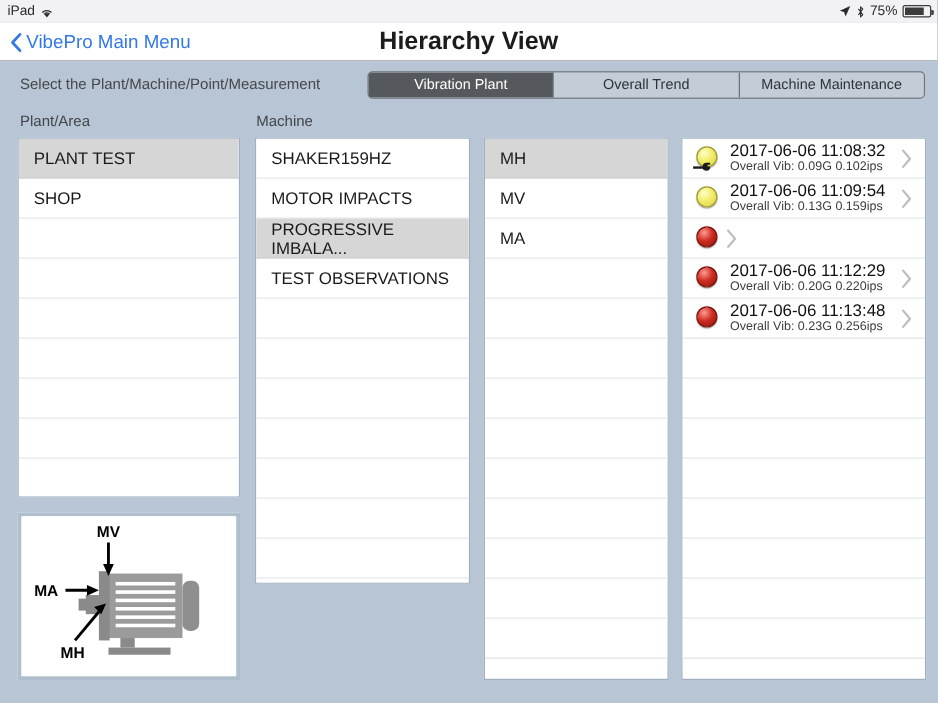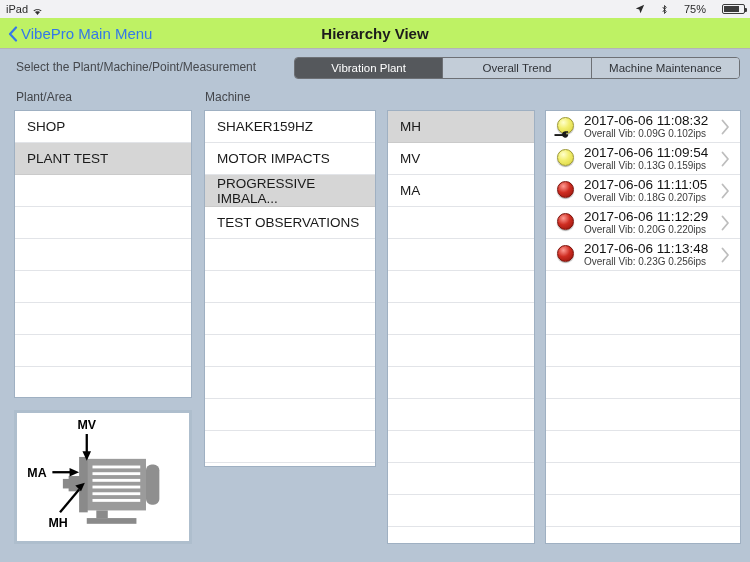--- a/index.html
+++ b/index.html
@@ -13,43 +13,43 @@
 
   
   .statusbar {
     position: absolute; top: 0; left: 0; width: 750px; height: 18px;
     background: #f2f2f4;
     display: flex; align-items: center;
     font-size: 11px; color: #2b2b2b;
   }
   .sb-left { position: absolute; left: 6px; display: flex; align-items: center; gap: 4px; }
   .sb-center { position: absolute; left: 0; width: 750px; text-align: center; font-weight: bold; font-size: 11px; }
-  .sb-right { position: absolute; right: 5px; display: flex; align-items: center; gap: 16px; }
+  .sb-right { position: absolute; right: 5px; display: flex; align-items: center; gap: 4px; }
   .wifi-glyph { display: inline-block; width: 11px; height: 9px; position: relative; top: 1px; }
   .loc-glyph { display:inline-block; width: 10px; height: 10px; }
   .bt-glyph { display:inline-block; width: 7px; height: 11px; }
   .batt { display: inline-block; width: 23px; height: 10px; border: 1px solid #3c3c3c; border-radius: 2px; position: relative; }
   .batt::after { content:""; position: absolute; right: -3px; top: 3px; width: 2px; height: 4px; background: #3c3c3c; border-radius: 0 1px 1px 0; }
   .batt i { position: absolute; left: 1px; top: 1px; bottom: 1px; width: 72%; background: #3c3c3c; display: block; }
 
   
   .navbar {
     position: absolute; top: 18px; left: 0; width: 750px; height: 31px;
-    background: #bef264; border-bottom: 1px solid #b4b4b6;
+    background: #ffffff; border-bottom: 1px solid #b4b4b6;
   }
   .back-btn {
     position: absolute; left: 8px; top: 0; height: 31px;
     display: flex; align-items: center; gap: 3px;
     color: #3478e8; font-size: 15px; cursor: pointer;
   }
   .chev-back { width: 10px; height: 16px; }
   .nav-title {
     position: absolute; left: 0; top: 0; width: 750px; height: 31px;
     display: flex; align-items: center; justify-content: center;
-    font-size: 15px; font-weight: bold; color: #1c1c1c;
+    font-size: 20px; font-weight: bold; color: #1c1c1c;
   }
 
   
   .instruction {
     position: absolute; left: 16px; top: 60px;
     font-size: 12px; color: #45484d;
   }
   .segmented {
     position: absolute; left: 294px; top: 57px;
     width: 446px; height: 22px;
@@ -182,25 +182,25 @@
     <div class="seg">Overall Trend</div>
     <div class="seg">Machine Maintenance</div>
   </div>
 
   <div class="col-header" style="left:16px;">Plant/Area</div>
   <div class="col-header" style="left:205px;">Machine</div>
   <div class="col-header" style="left:392px;margin-top:24px;">Point</div>
   <div class="col-header" style="left:564px;margin-top:36px;">Measurement</div>
 
   <div class="panel" style="left:14px; top:110px; width:178px; height:288px;" id="plant-list">
-      <div class="row">
-        <span>SHOP</span>
-      </div>
       <div class="row selected">
         <span>PLANT TEST</span>
+      </div>
+      <div class="row">
+        <span>SHOP</span>
       </div>
       <div class="row empty"></div>
       <div class="row empty"></div>
       <div class="row empty"></div>
       <div class="row empty"></div>
       <div class="row empty"></div>
       <div class="row empty"></div>
       <div class="row empty"></div>
     </div>
 
@@ -275,24 +275,20 @@
           <div class="m-title">2017-06-06 11:09:54</div>
           <div class="m-sub">Overall Vib: 0.13G 0.159ips</div>
         </div>
         <span class="m-chev"><svg viewBox="0 0 10 16" width="10" height="16">
             <path d="M2.5 1.5 L8 8 L2.5 14.5" stroke="#bdbdbd" stroke-width="1.8" fill="none" stroke-linecap="round" stroke-linejoin="round"></path>
           </svg></span>
       </div>
       <div class="m-row">
         <div class="m-icon-wrap">
           <div class="led red"></div>
-        </div>
-        <div class="m-text">
-          <div class="m-title">2017-06-06 11:11:05</div>
-          <div class="m-sub">Overall Vib: 0.18G 0.207ips</div>
         </div>
         <span class="m-chev"><svg viewBox="0 0 10 16" width="10" height="16">
             <path d="M2.5 1.5 L8 8 L2.5 14.5" stroke="#bdbdbd" stroke-width="1.8" fill="none" stroke-linecap="round" stroke-linejoin="round"></path>
           </svg></span>
       </div>
       <div class="m-row">
         <div class="m-icon-wrap">
           <div class="led red"></div>
         </div>
         <div class="m-text">

